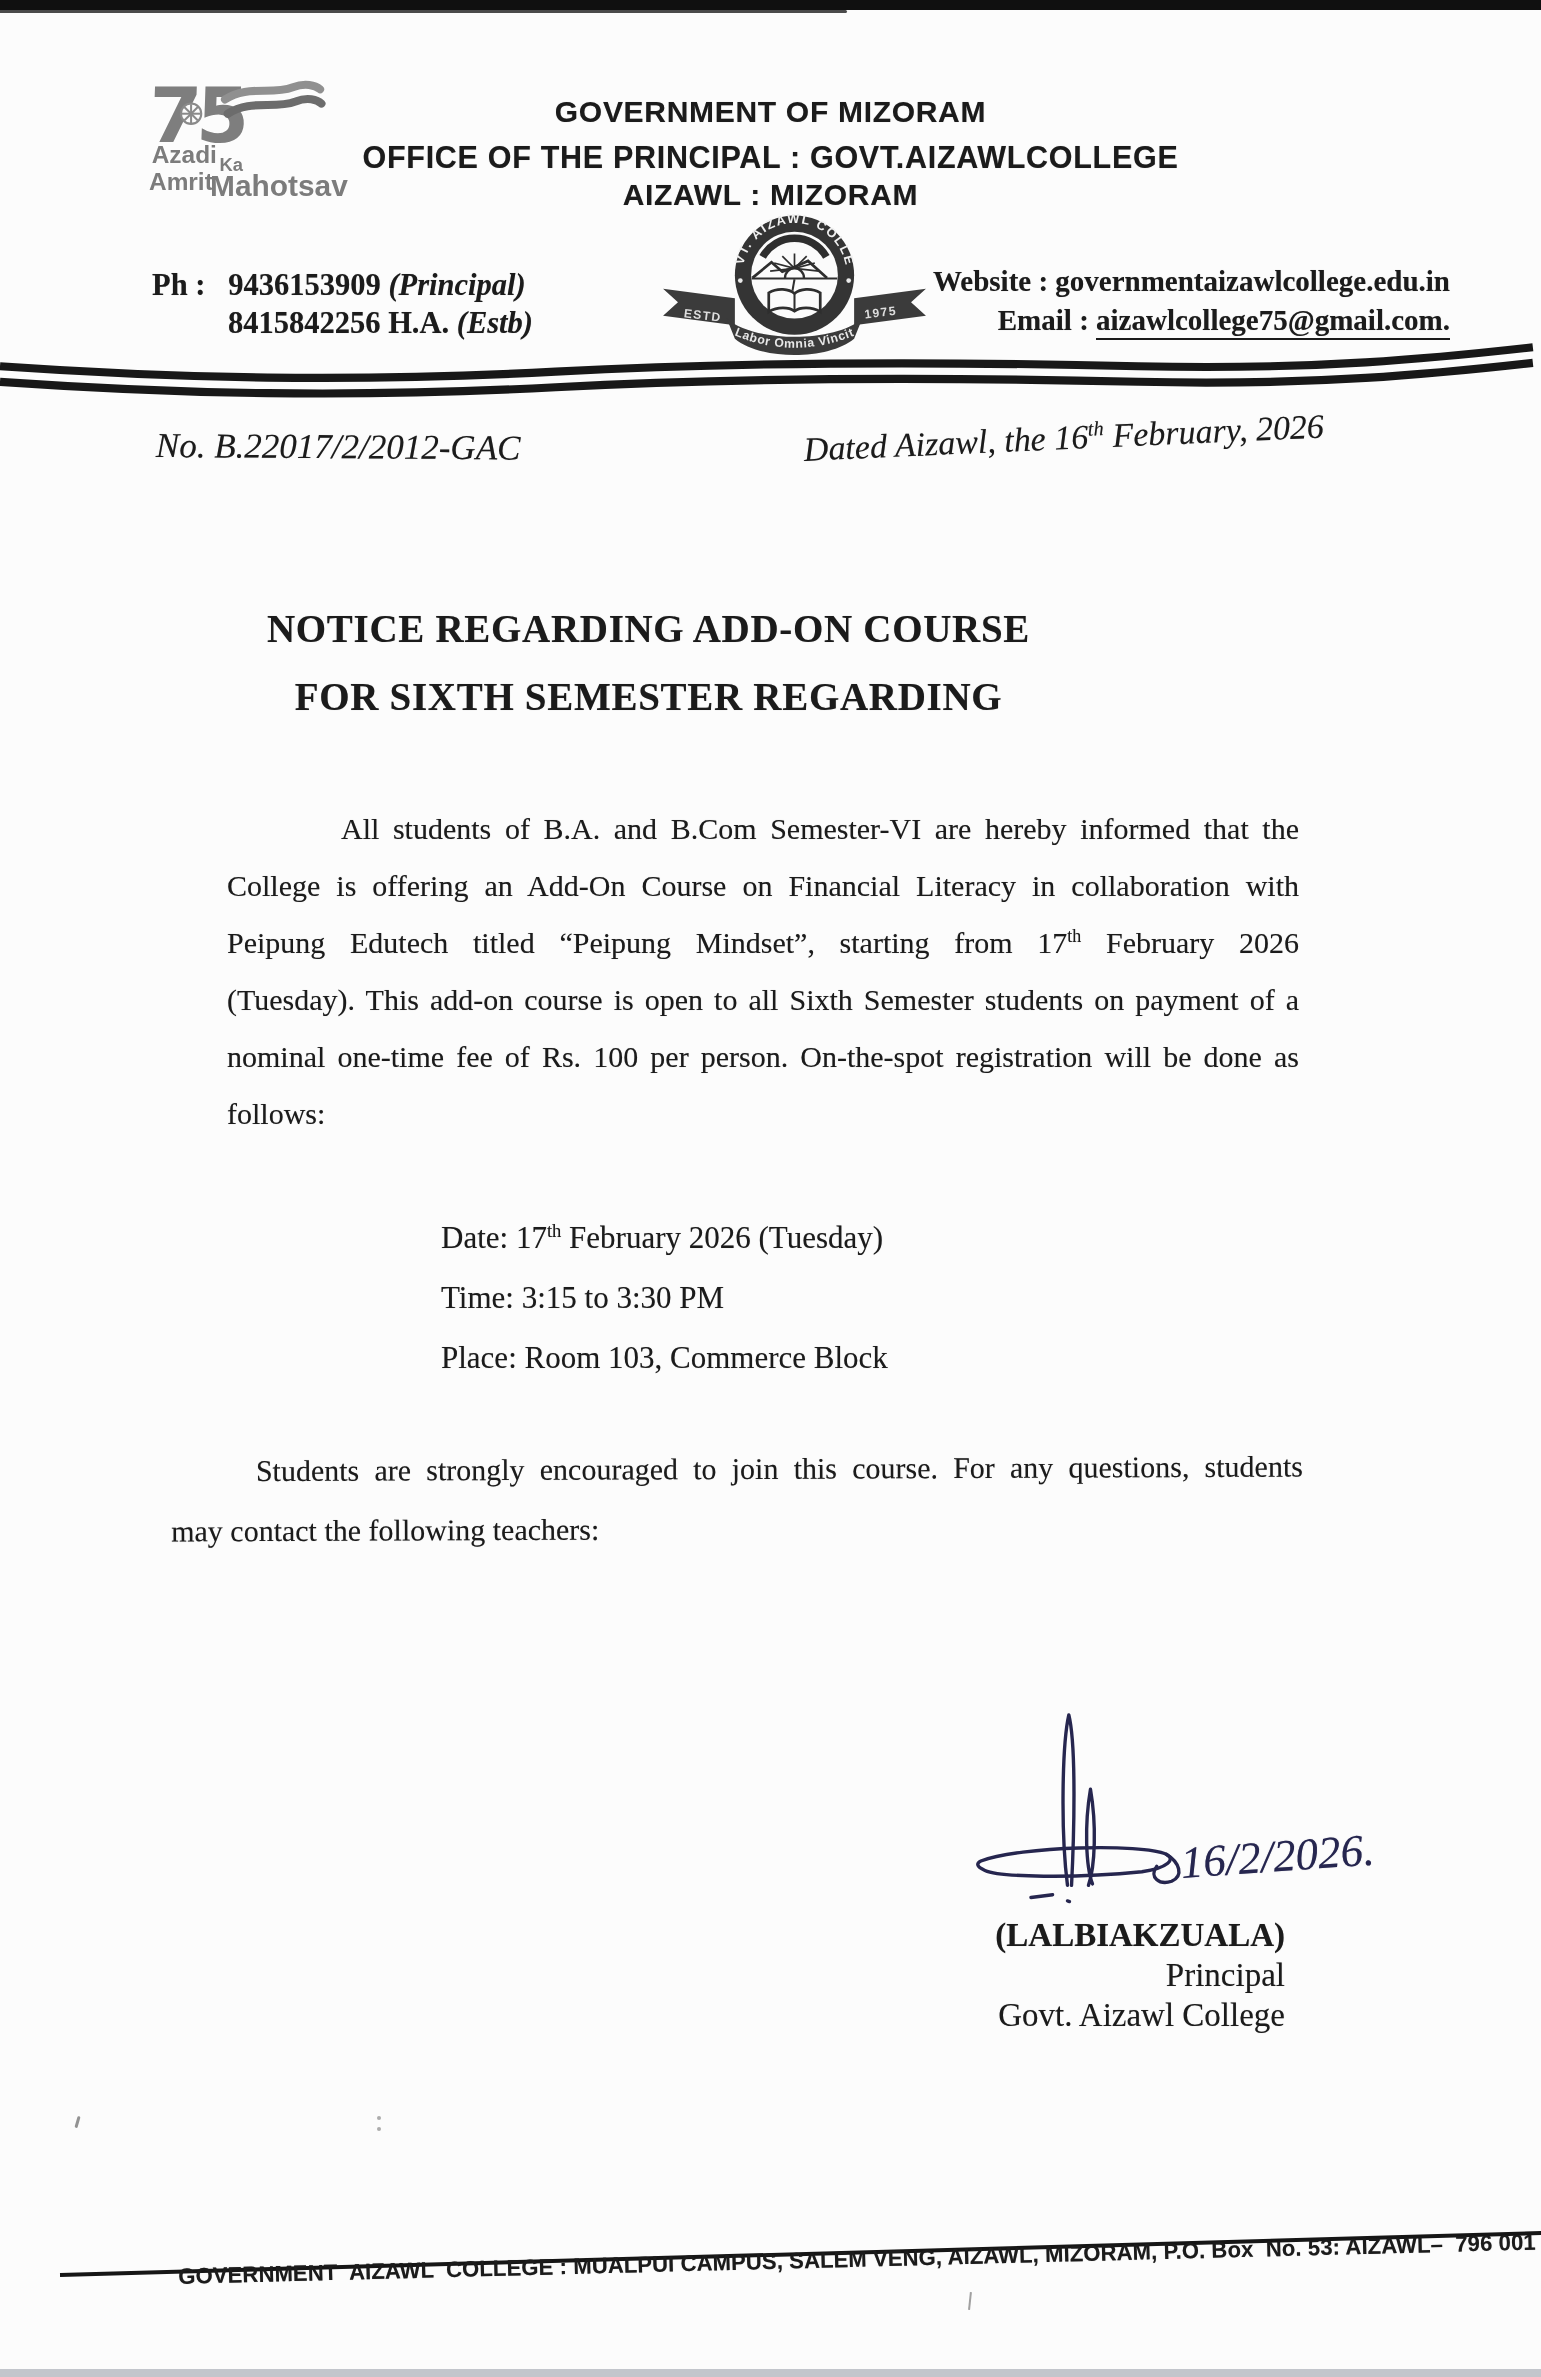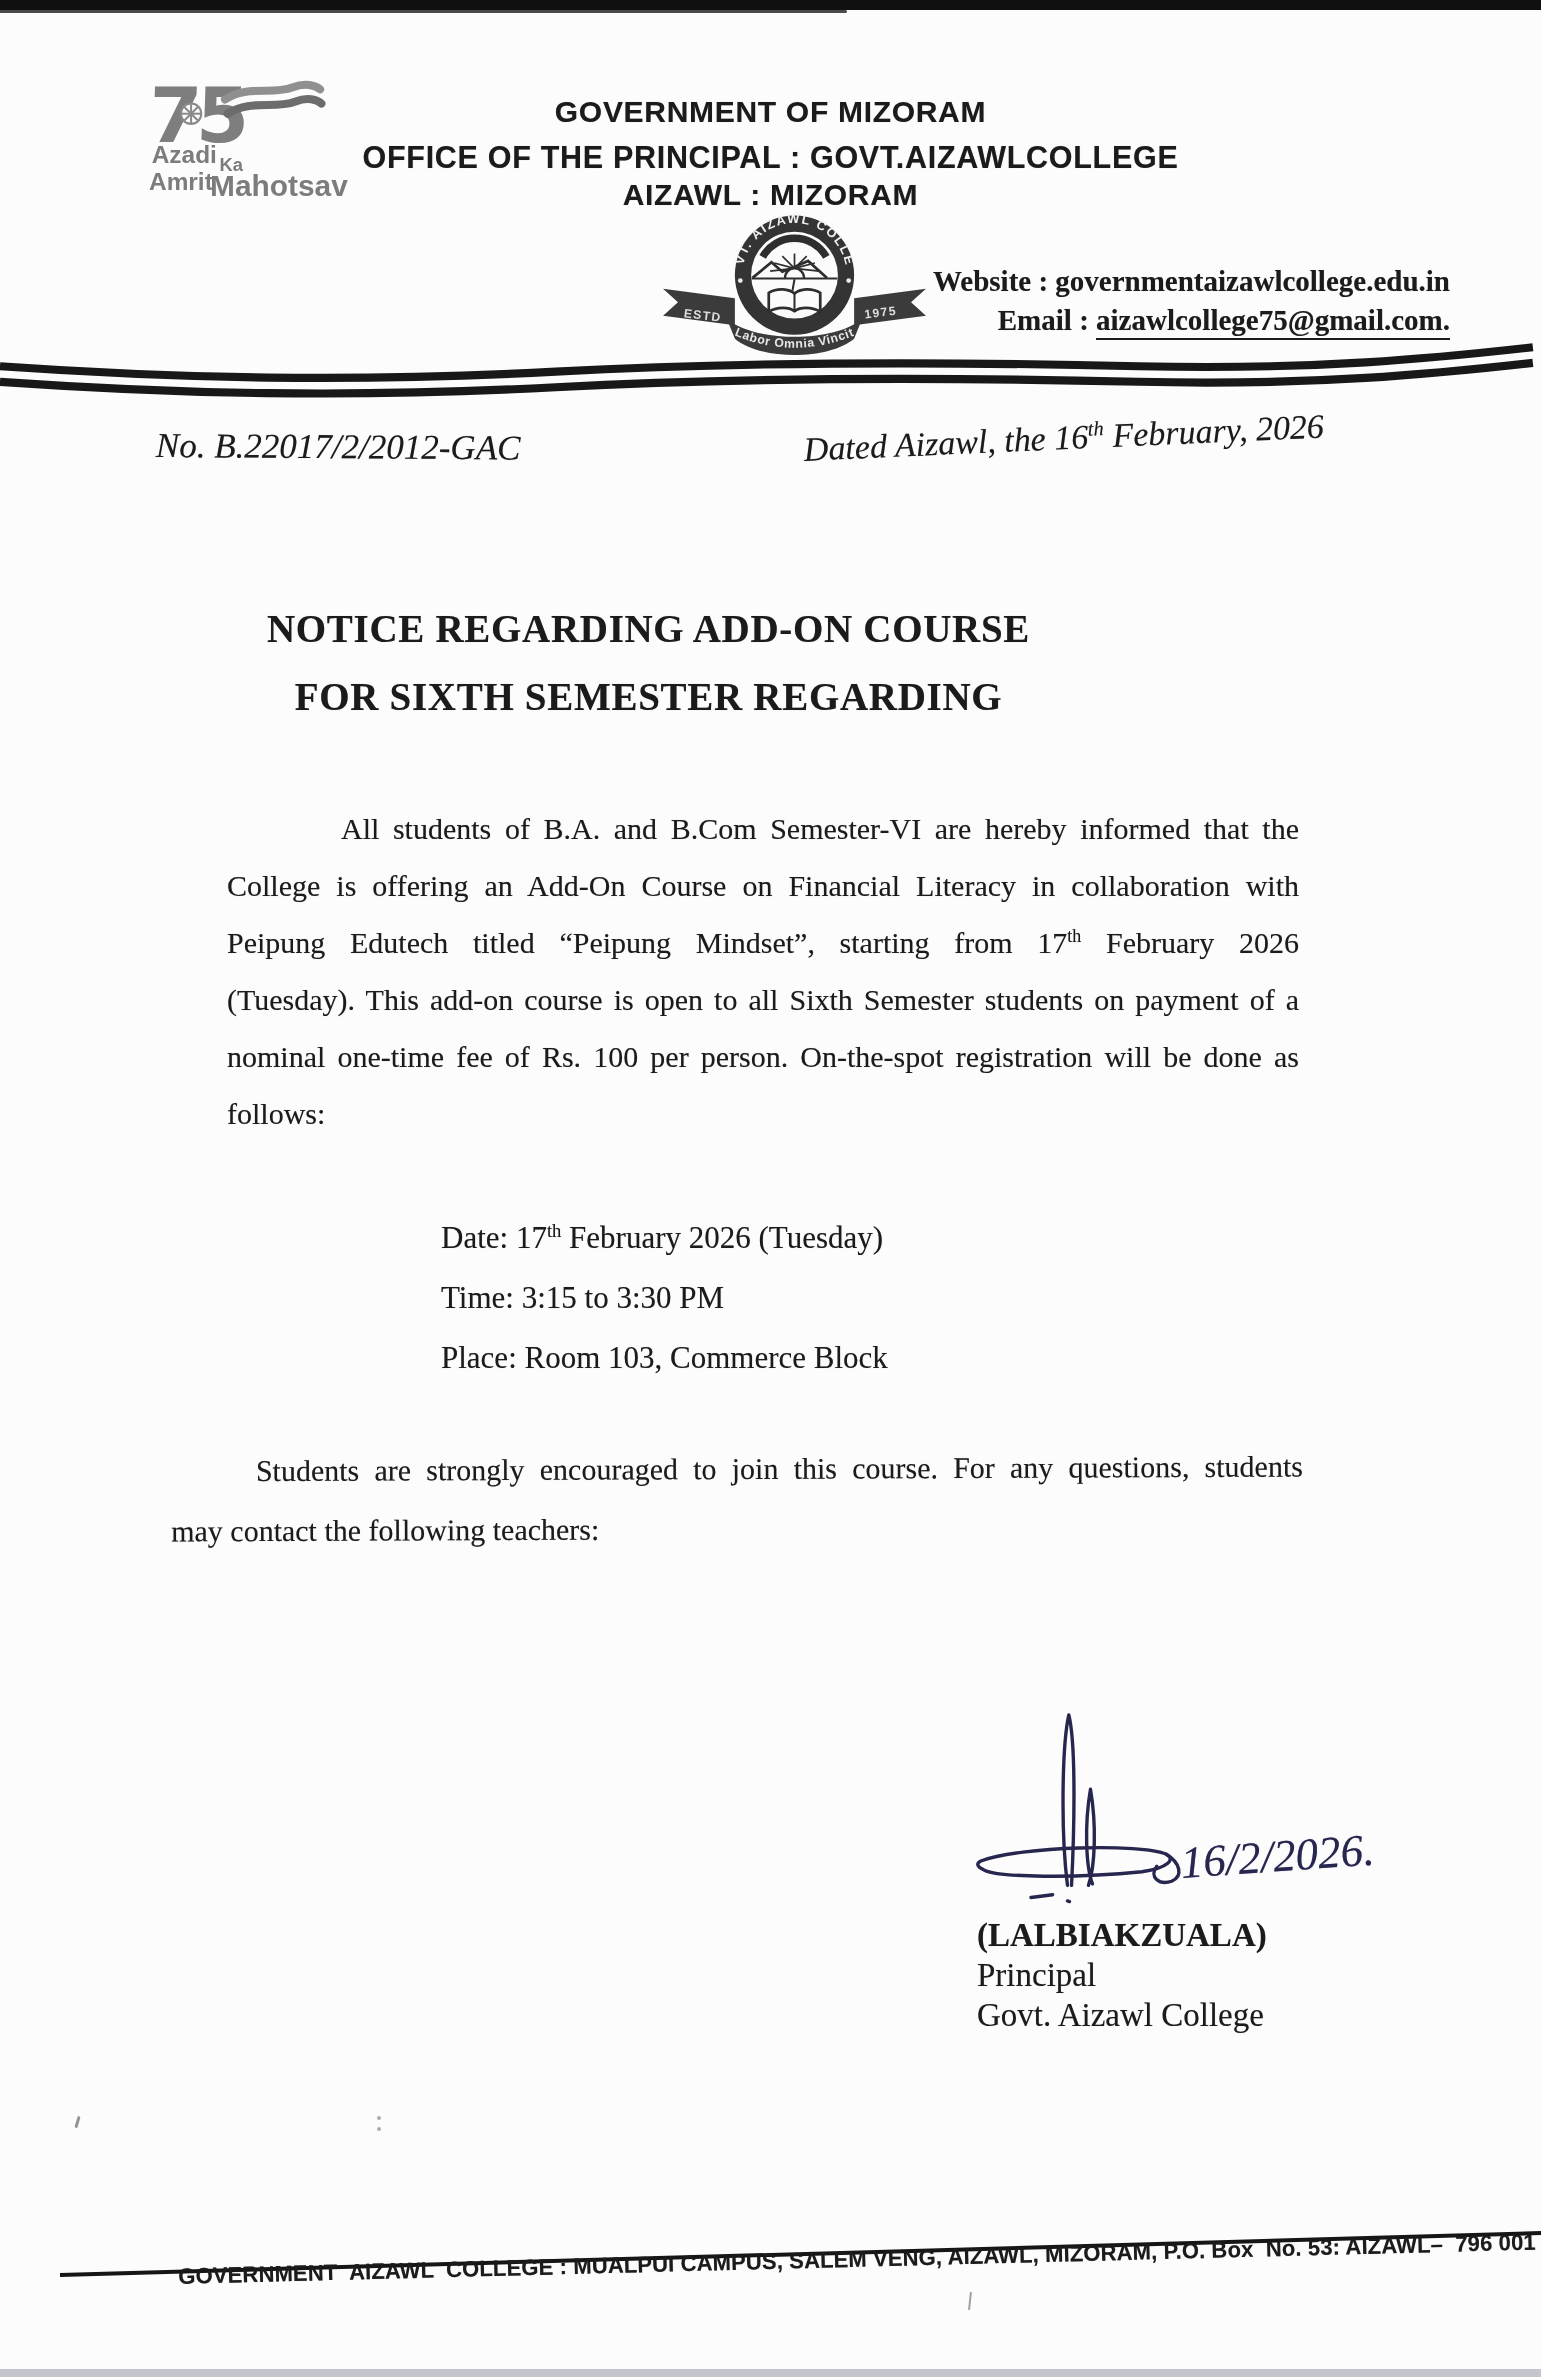--- a/index.html
+++ b/index.html
@@ -41,21 +41,21 @@
   .para1{left:227px;top:800px;width:1072px;font-size:30px;line-height:57px;}
   .jl{text-align:justify;text-align-last:justify;}
   .ind1{padding-left:114px;}
   .schedule{left:441px;top:1208px;font-size:31px;line-height:60px;white-space:nowrap;}
   .para2{left:171px;top:1439px;width:1132px;font-size:30px;line-height:60px;transform:rotate(-.25deg);}
   .ind2{padding-left:85px;}
   .contacts{left:442px;top:1563px;font-size:31px;line-height:61px;white-space:nowrap;}
 
   
   .hand-date{left:1179px;top:1837px;font-size:45px;color:#26264f;transform:rotate(-4deg);transform-origin:left top;white-space:nowrap;text-shadow:0 0 0.7px rgba(38,38,79,.5);}
-  .sig-block{left:977px;top:1915px;width:308px;text-align:left;font-size:33px;line-height:40px;}
+  .sig-block{left:977px;top:1915px;width:308px;text-align:right;font-size:33px;line-height:40px;}
 
   
   .footer-rule{left:60px;top:2273px;width:1486px;height:4.1px;background:#161616;transform:rotate(-1.62deg);transform-origin:left center;}
   .footer-text{left:178px;top:2264px;font-size:22.4px;white-space:pre;transform:rotate(-1.45deg) scaleX(.985);transform-origin:left top;letter-spacing:0.1px;}
 
   
   .stray1{left:76px;top:2116px;width:2.7px;height:12.2px;background:#5a5a5a;transform:rotate(16deg);opacity:.65;border-radius:1.4px;}
   .stray2{left:377px;top:2116px;width:4.1px;height:4.1px;background:#6a6a6a;border-radius:50%;opacity:.55;}
   .stray3{left:377px;top:2127px;width:4.1px;height:4.1px;background:#6a6a6a;border-radius:50%;opacity:.55;}
   .stray4{left:969px;top:2292px;width:2px;height:17.6px;background:#444;opacity:.5;transform:rotate(6deg);}
@@ -87,20 +87,32 @@
       <text x="104" y="142" font-size="27">Ka</text>
       <text x="0" y="170" font-size="36">Amrit</text>
       <text x="90" y="178" font-size="44">Mahotsav</text>
     </g>
   </svg>
 
   <div class="abs org-line org1 sans bold ink">GOVERNMENT OF MIZORAM</div>
   <div class="abs org-line org2 sans bold ink">OFFICE OF THE PRINCIPAL : GOVT.AIZAWLCOLLEGE</div>
   <div class="abs org-line org3 sans bold ink">AIZAWL : MIZORAM</div>
 
+  <div class="abs phone-block serif bold ink">
+    <div>
+      <span>Ph :</span>&nbsp;&nbsp;
+      <span>9436153909</span>
+      <span class="ital">(Principal)</span>
+    </div>
+    <div class="phone-l2">
+      <span>8415842256</span>
+      <span>H.A.</span>
+      <span class="ital">(Estb)</span>
+    </div>
+  </div>
 
   <div class="abs contact-right serif bold ink">
     <div>
       <span>Website :</span>
       <span>governmentaizawlcollege.edu.in</span>
     </div>
     <div>
       <span>Email :</span>
       <span class="email-underline">aizawlcollege75@gmail.com.</span>
     </div>

